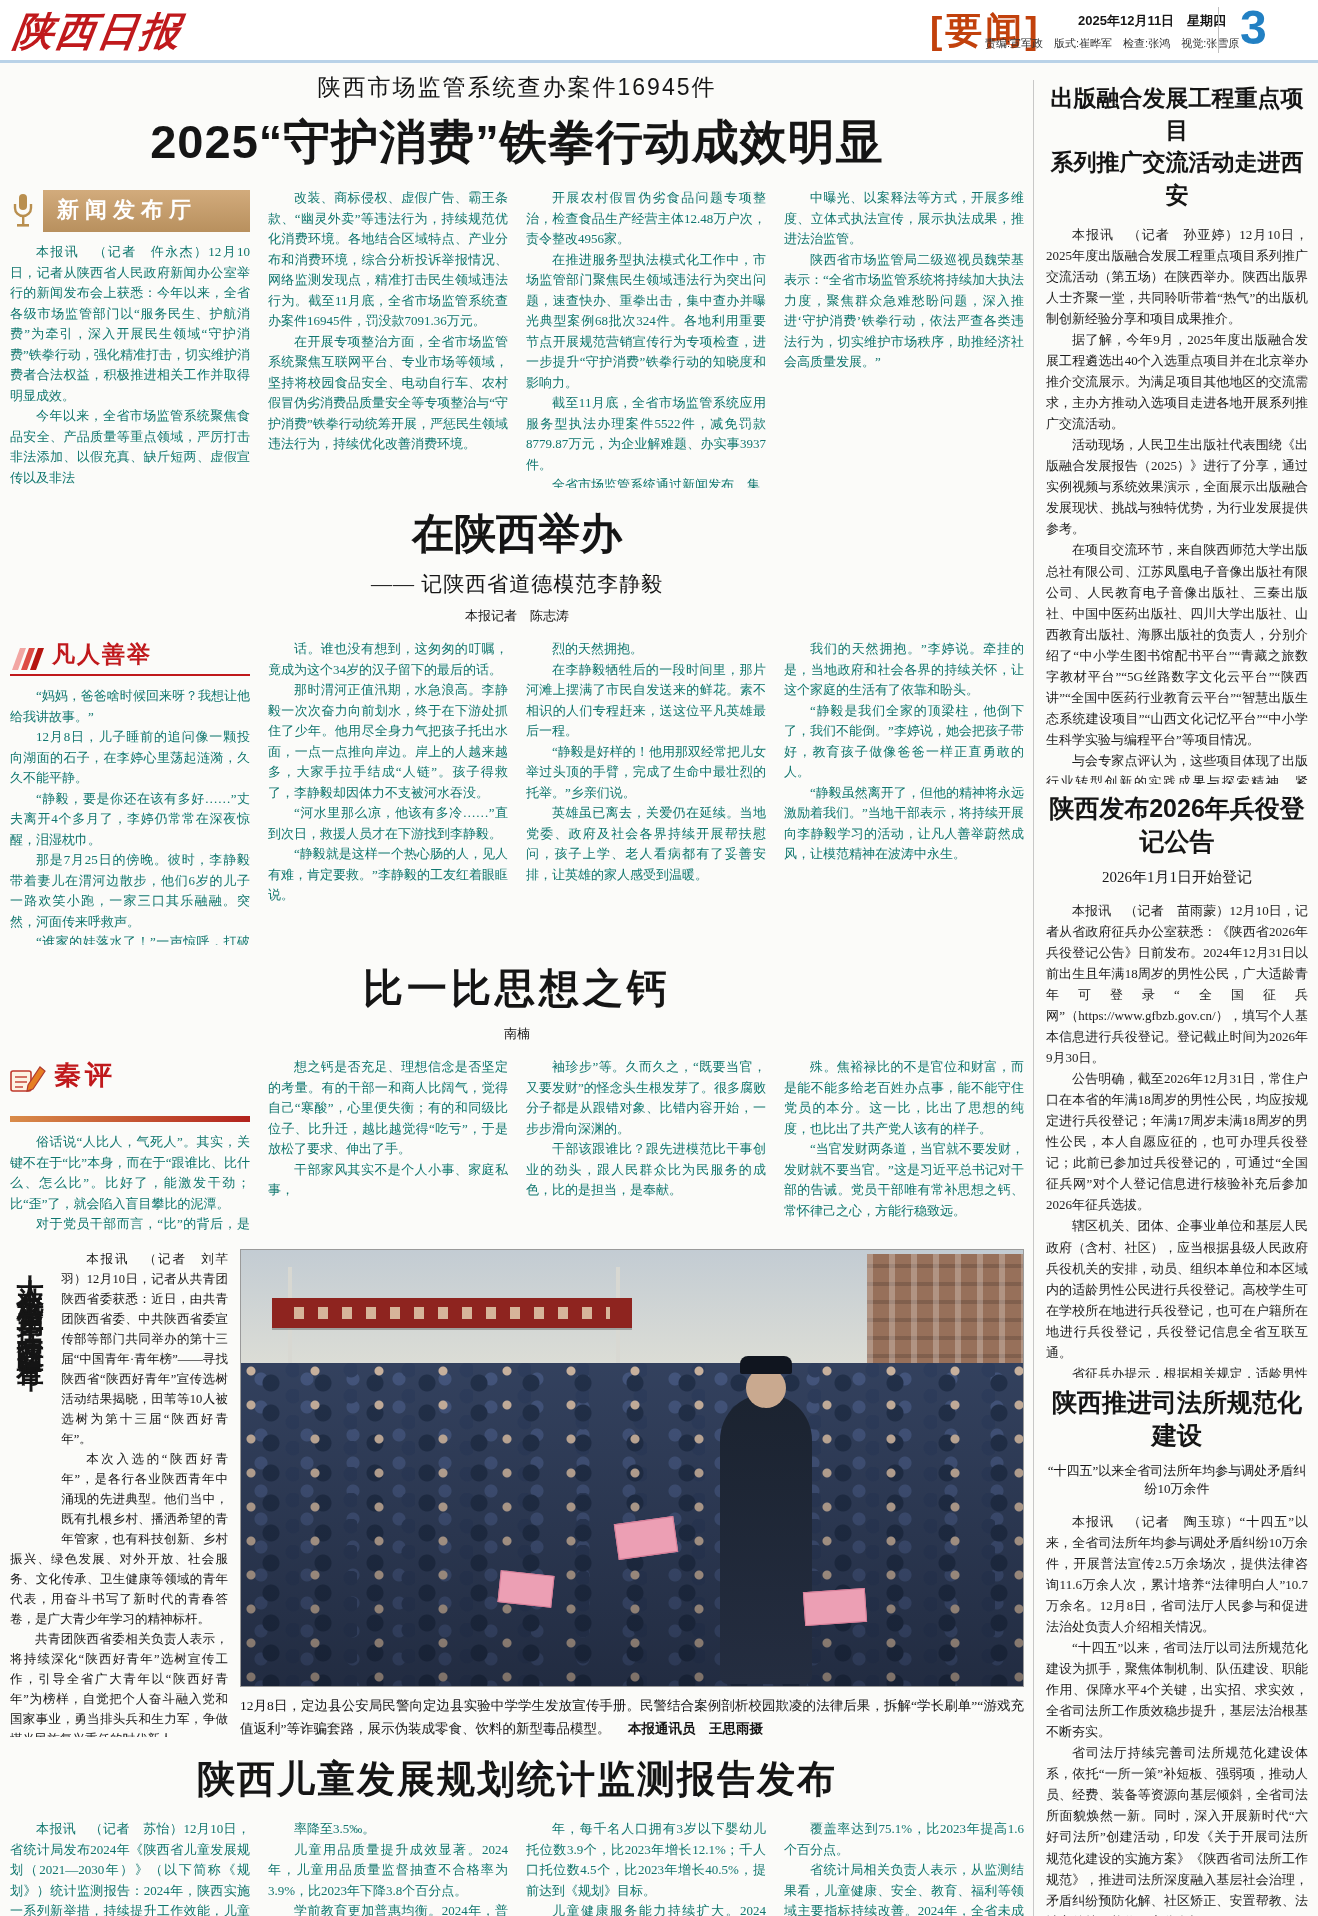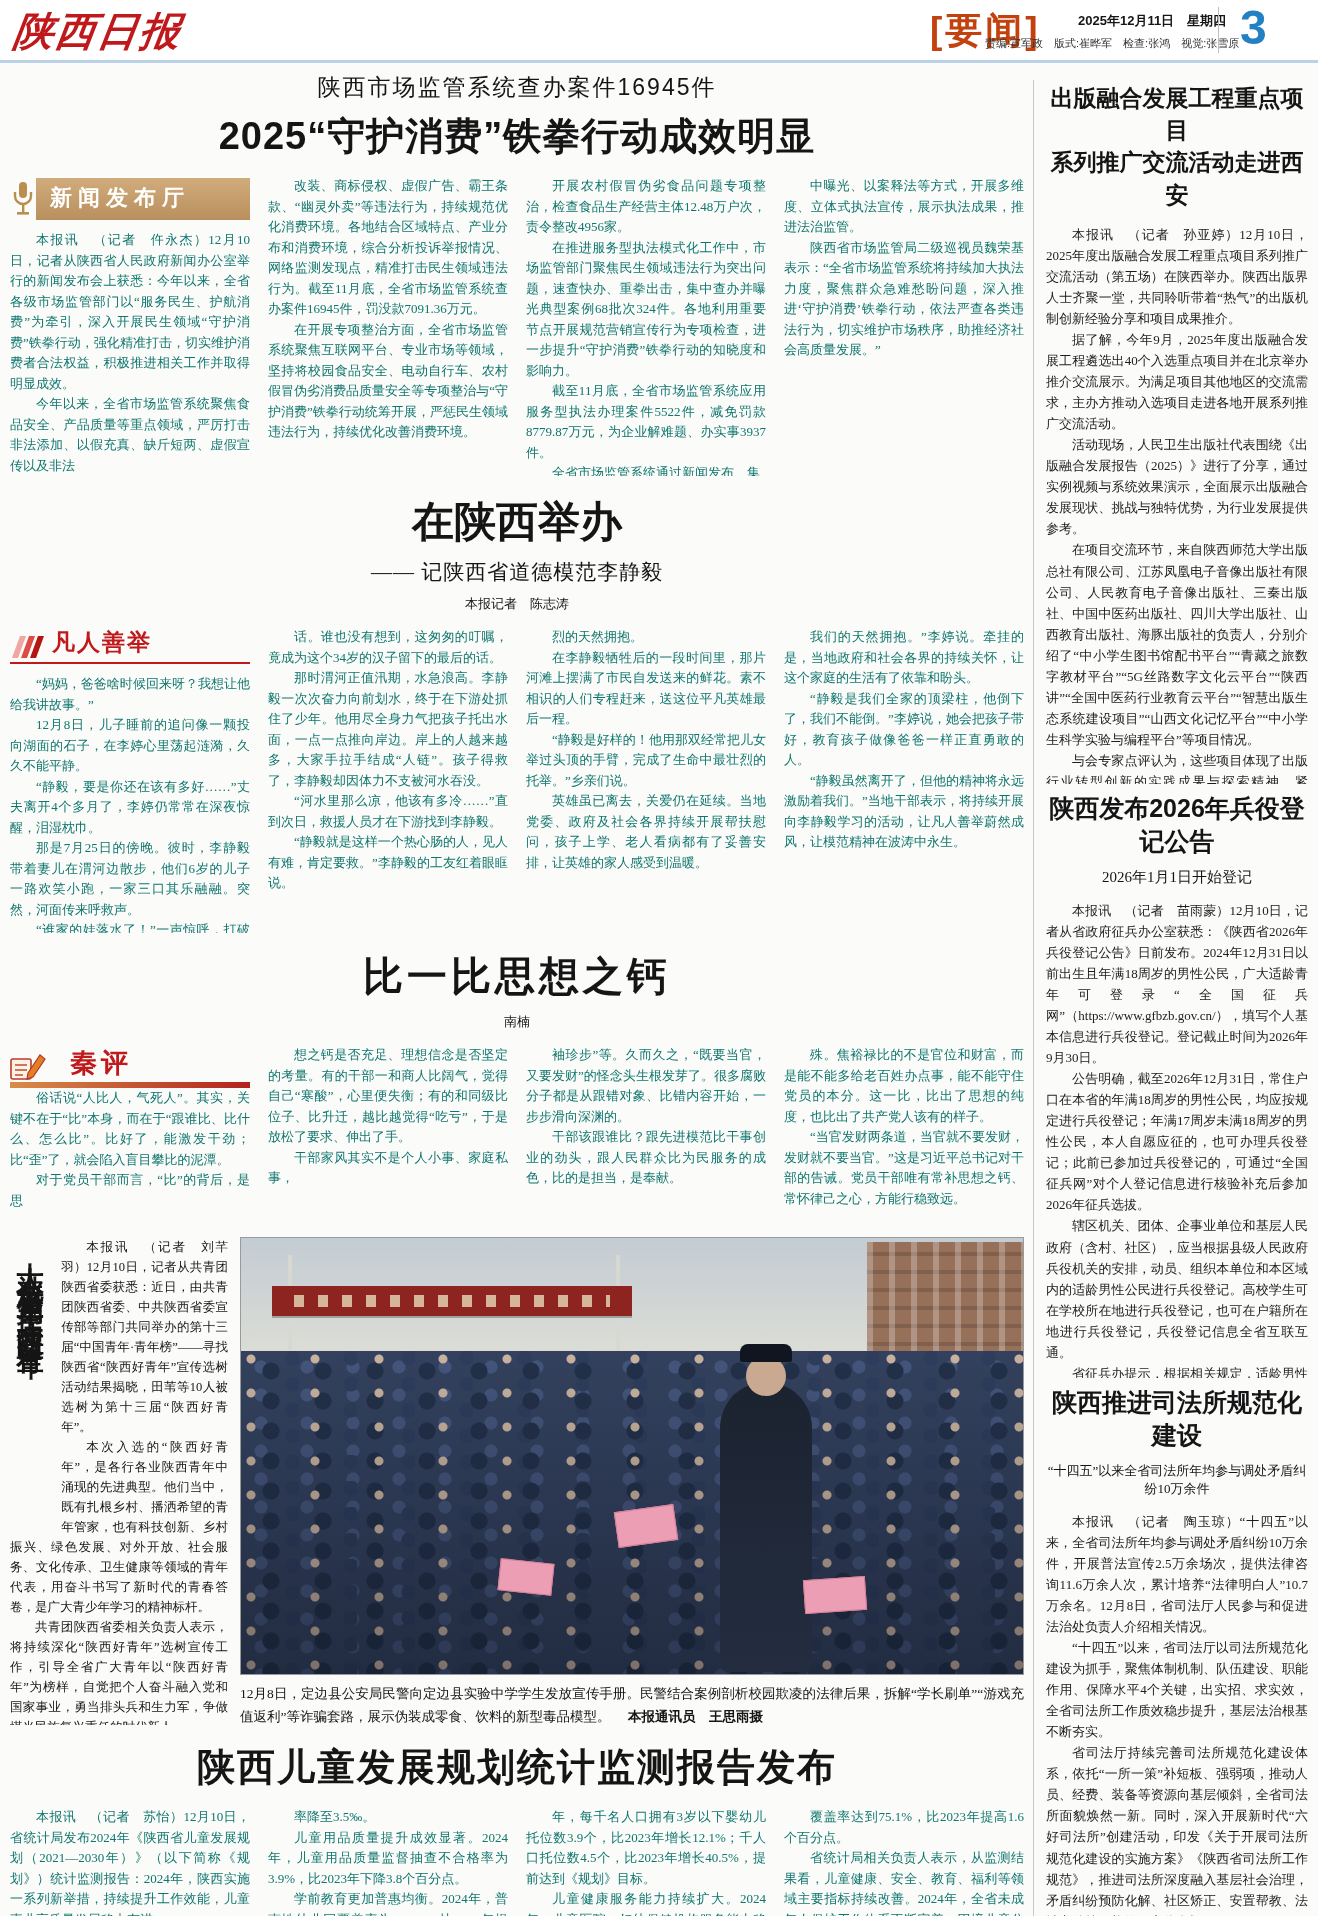--- a/index.html
+++ b/index.html
@@ -19,38 +19,38 @@
   .pnum{position:absolute;left:1240px;top:0px;font-size:48px;font-weight:bold;color:#2280c3;
         font-family:"Liberation Sans",sans-serif;}
 
   
   .vrule{position:absolute;left:1033px;top:80px;width:1px;height:1836px;background:#c8c8c8;}
   .main{position:absolute;left:10px;top:72px;width:1014px;}
   .sbar{position:absolute;left:1046px;top:82px;width:262px;}
 
   
   .kick{text-align:center;font-size:23px;letter-spacing:2px;font-family:"Liberation Sans",sans-serif;}
-  .hxl{margin:8px 0 0;text-align:center;font-size:38px;font-weight:bold;letter-spacing:1px;
+  .hxl{margin:8px 0 0;text-align:center;font-size:47px;font-weight:bold;letter-spacing:1px;
        font-family:"Liberation Sans",sans-serif;}
   .hlg{margin:0;text-align:center;font-size:42px;font-weight:bold;font-family:"Liberation Sans",sans-serif;}
   .hserif{margin:0;text-align:center;font-size:40px;font-weight:bold;font-family:"Liberation Serif",serif;letter-spacing:4px;}
   .sub{text-align:center;font-size:21px;margin-top:8px;letter-spacing:1px;}
   .byl{text-align:center;font-size:13px;margin-top:9px;font-family:"Liberation Sans",sans-serif;}
   .cols{display:flex;gap:18px;overflow:hidden;margin-top:14px;}
   .col{flex:1;min-width:0;}
   .paras p,.col p{margin:0;text-indent:2em;text-align:justify;font-size:13px;line-height:1.58;color:#0f766e;}
   .sbody p{margin:0;text-indent:2em;text-align:justify;font-size:13px;line-height:1.62;color:#1c1c1c;}
 
   
-  .badgerow{display:flex;align-items:center;gap:0;margin:2px 0 10px;}
+  .badgerow{display:flex;align-items:center;gap:7px;margin:2px 0 10px;}
   .badgebox{flex:1;background:linear-gradient(#d2ab7c,#b8905e);color:#fff;font-weight:bold;font-size:22px;
             letter-spacing:6px;padding:5px 10px 7px 14px;font-family:"Liberation Sans",sans-serif;}
   .marker{display:flex;align-items:flex-end;gap:8px;border-bottom:2px solid #c0191c;padding-bottom:4px;margin-bottom:10px;}
   .marker .mtext{font-size:23px;font-weight:bold;color:#c0191c;font-family:"Liberation Sans",sans-serif;letter-spacing:2px;}
-  .qinmark{display:flex;align-items:flex-end;gap:24px;padding-bottom:1px;
+  .qinmark{display:flex;align-items:flex-end;gap:8px;padding-bottom:23px;margin-bottom:10px;
            border-bottom:6px solid;border-image:linear-gradient(90deg,#d98c4a,#b2221d) 1;}
   .qinmark .mtext{font-size:27px;font-weight:bold;color:#c0191c;font-family:"Liberation Serif",serif;letter-spacing:4px;}
 
   
   .band{display:flex;gap:12px;margin-top:14px;}
   .youth{width:218px;height:488px;overflow:hidden;}
   .vtitle{float:left;writing-mode:vertical-lr;font-size:27px;font-weight:bold;line-height:1.45;
           height:282px;margin:4px 12px 8px 0;font-family:"Liberation Sans",sans-serif;letter-spacing:6px;}
   .youth p{margin:0;text-indent:2em;text-align:justify;font-size:12.5px;line-height:1.6;}
   .photowrap{width:784px;}

